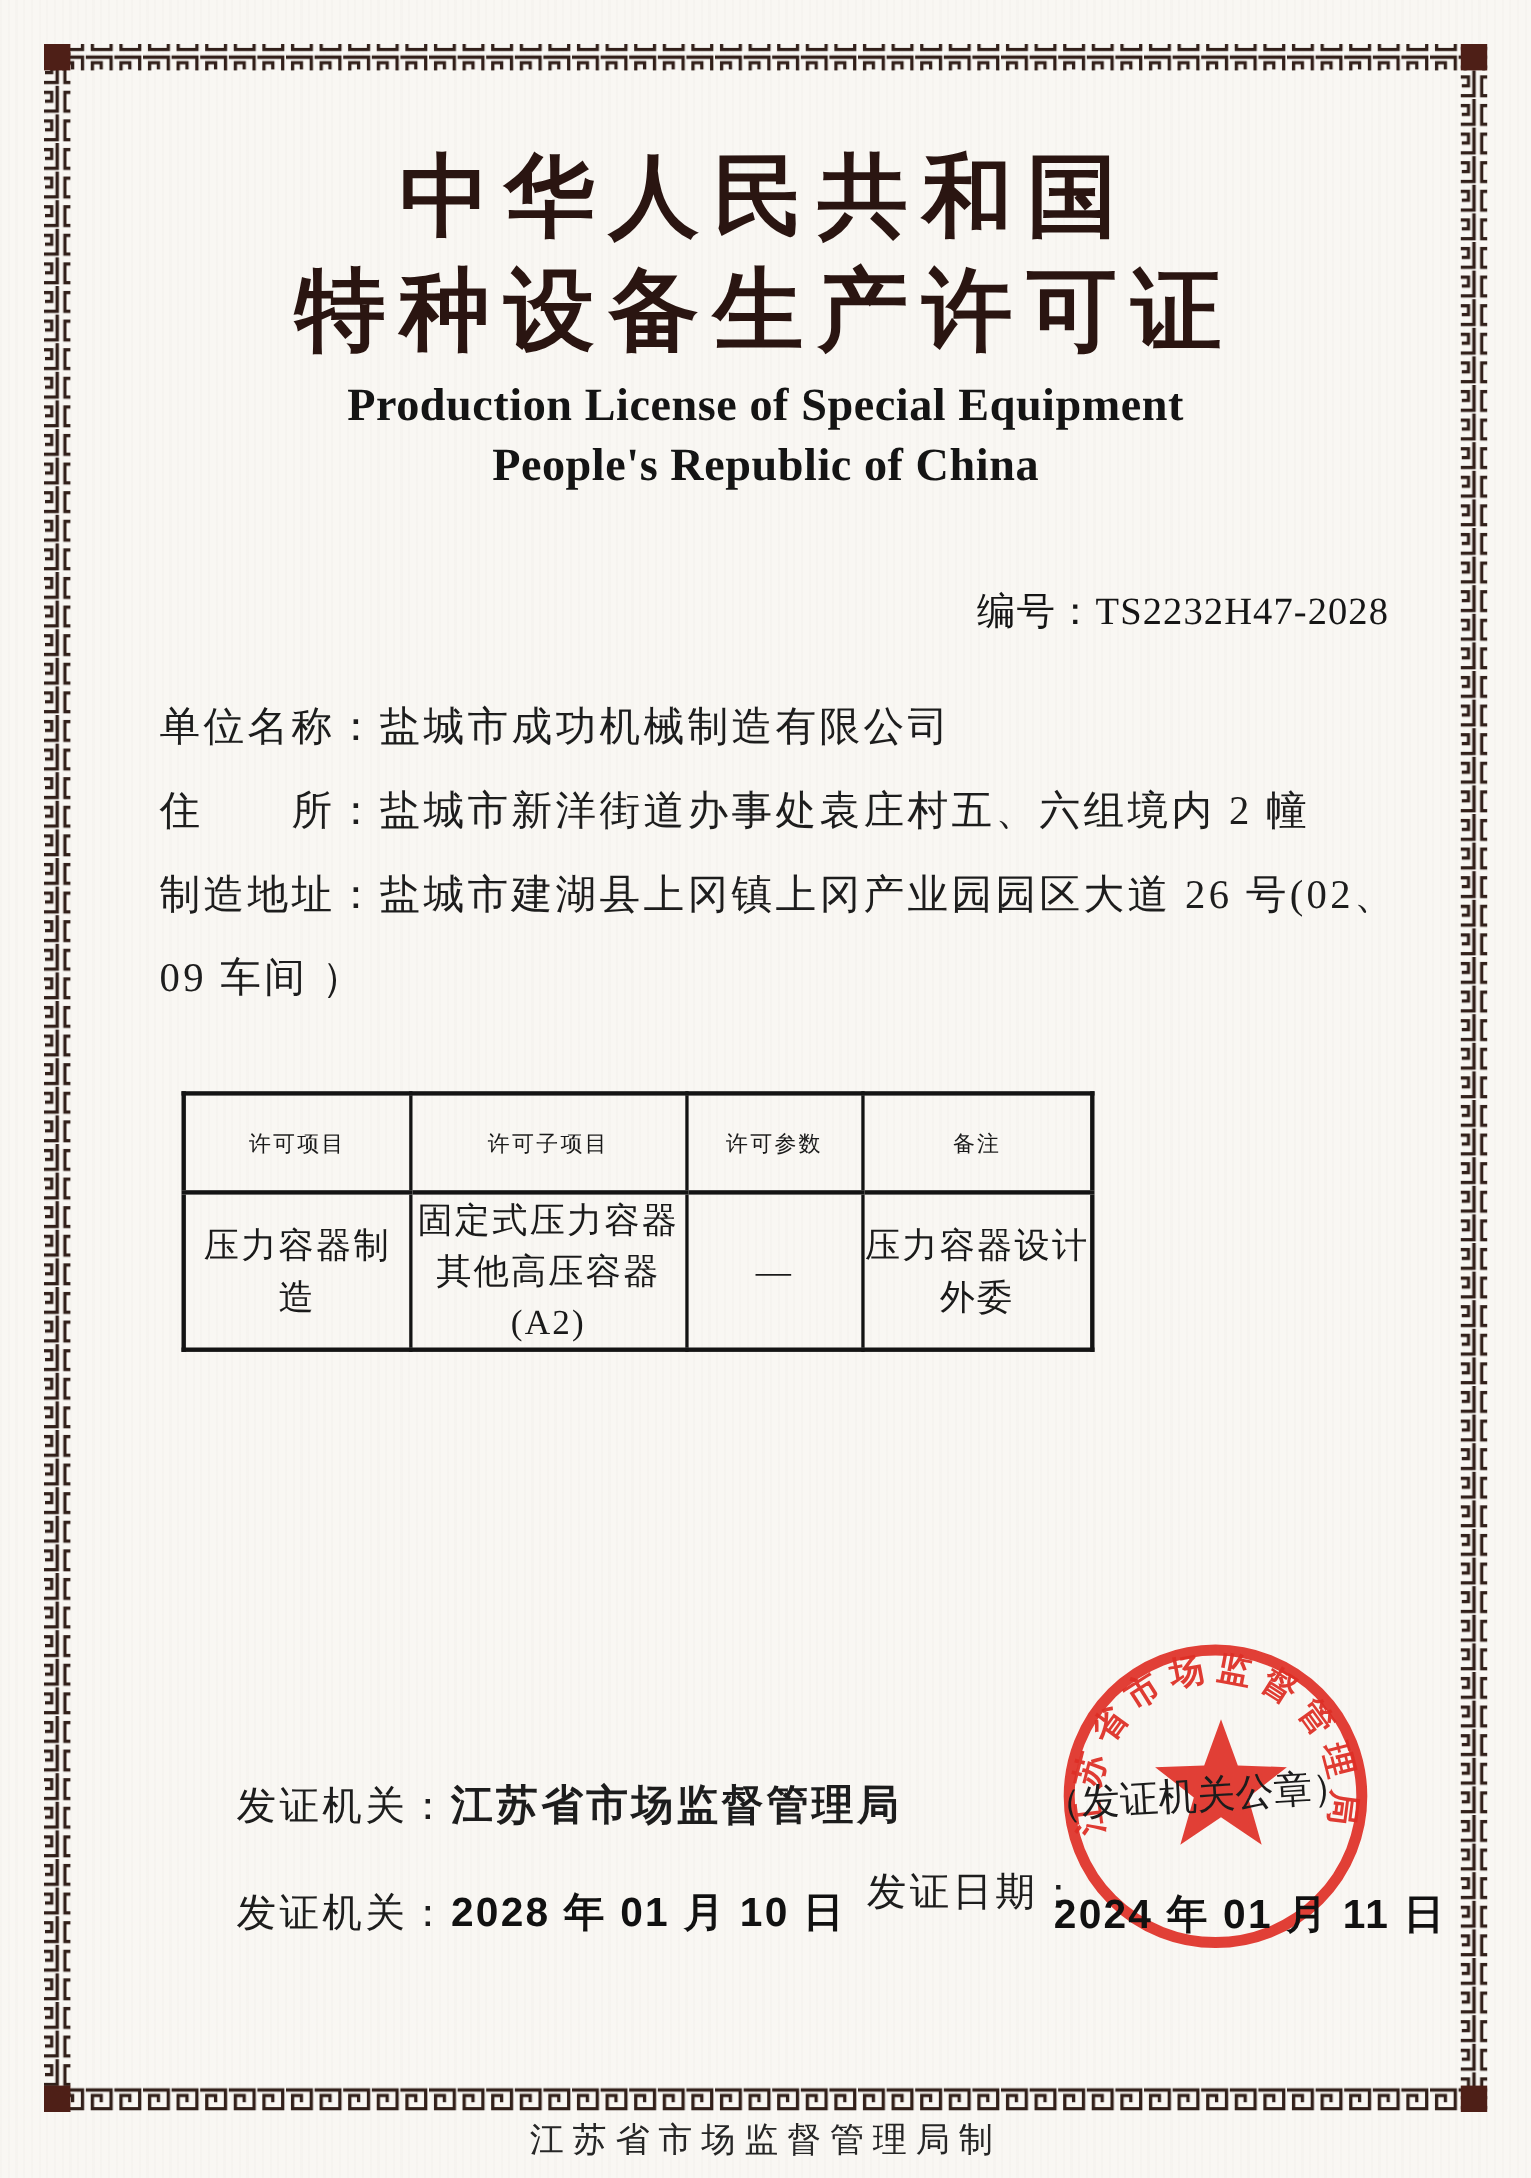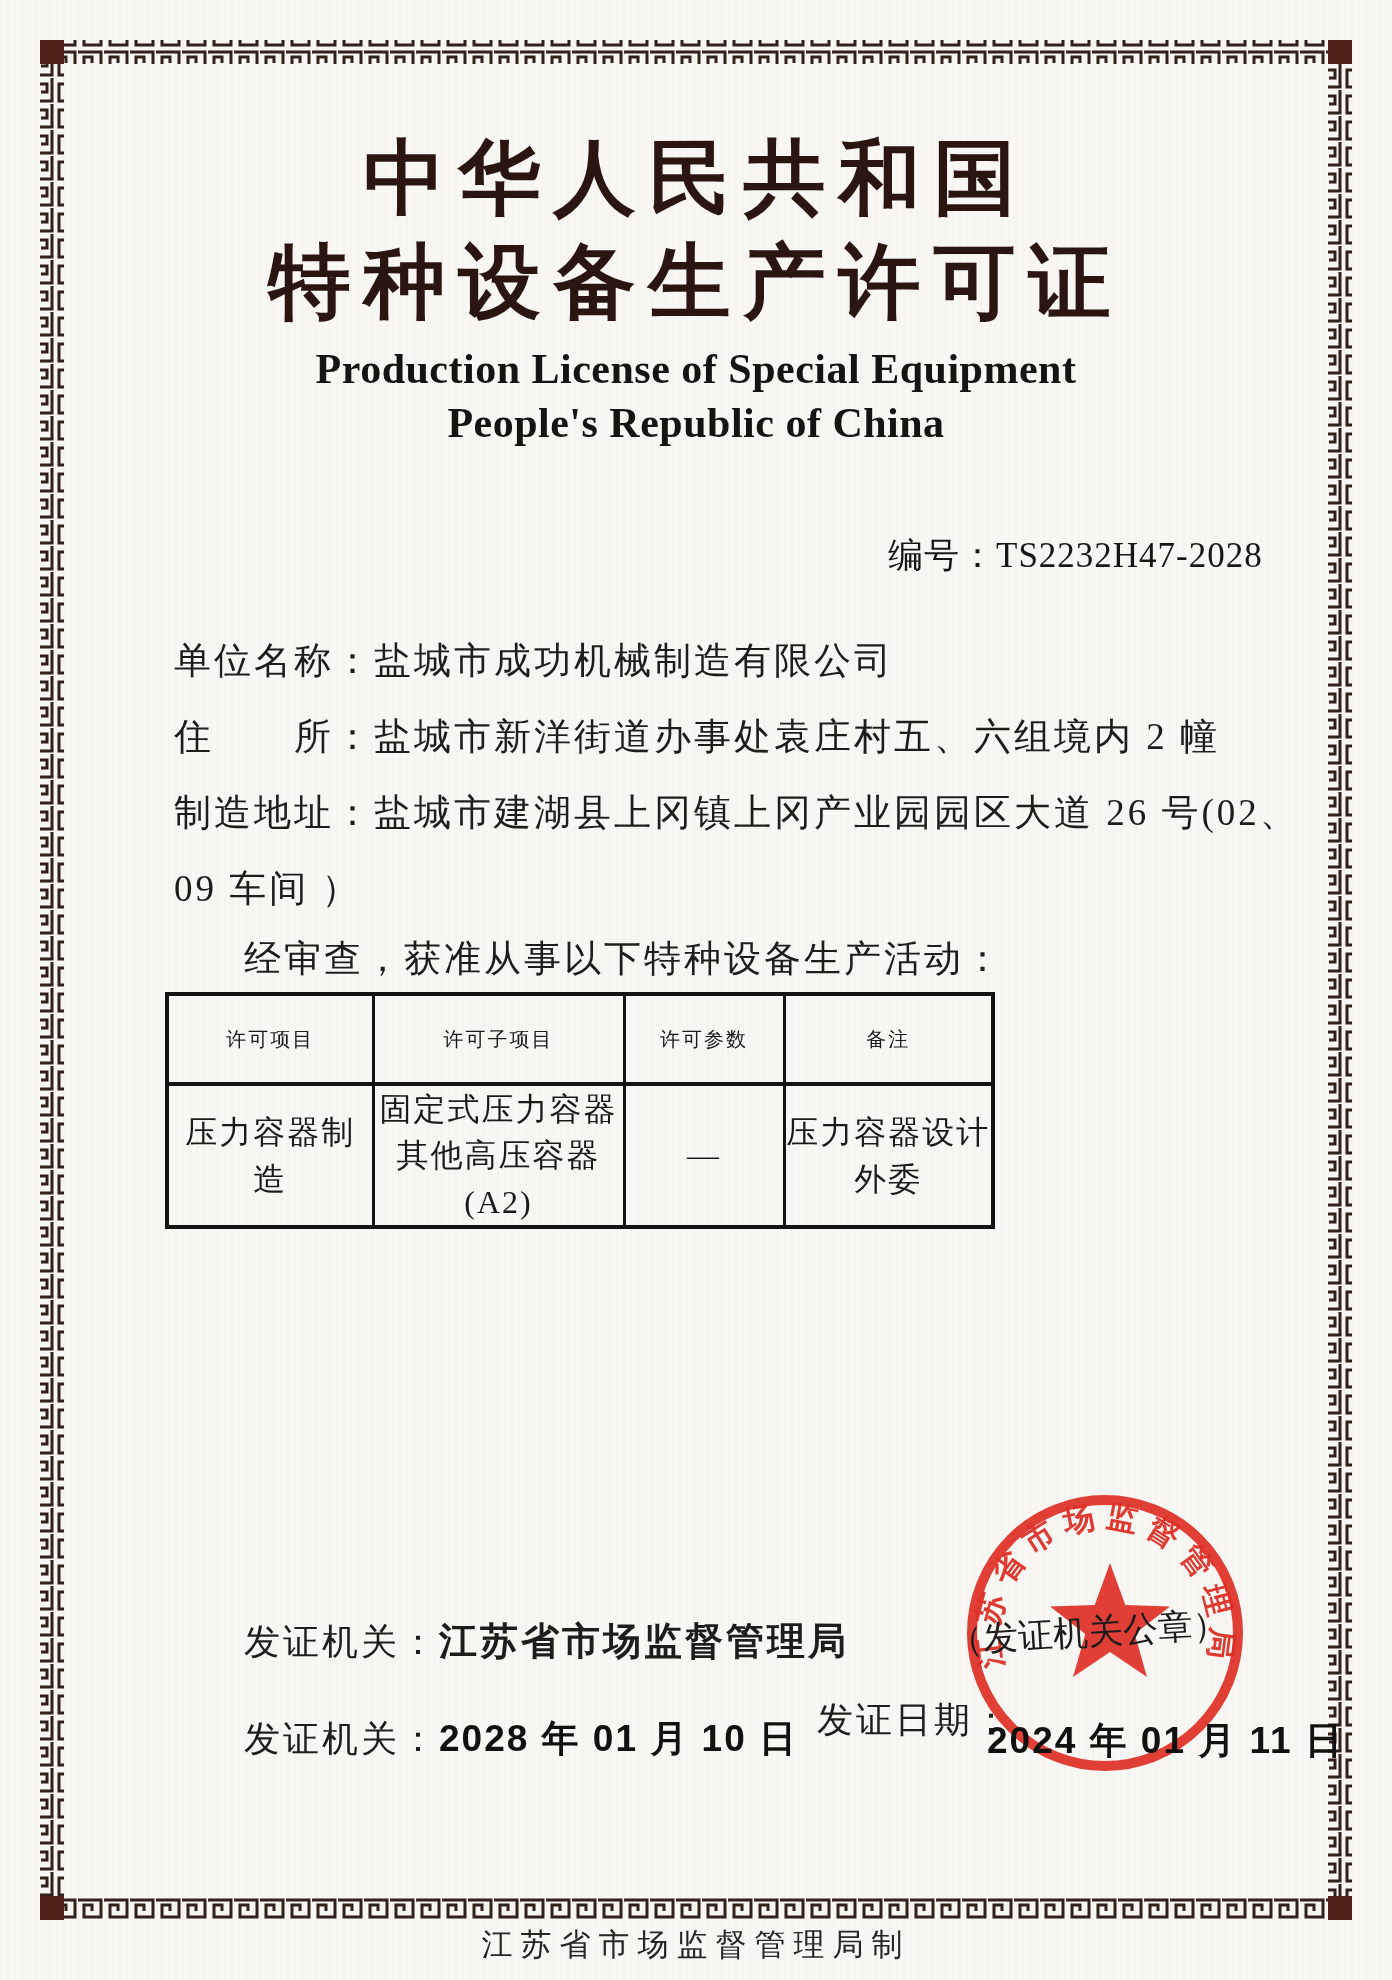--- a/index.html
+++ b/index.html
@@ -14,21 +14,21 @@
   .centered { left:0; width:100%; text-align:center; }
 
   
   #frame { left:0; top:0; z-index:1; }
 
   
   .title-cn { font-size:82px; font-weight:900; letter-spacing:13px; color:#2a1511; line-height:1; }
   .title-en { font-size:42px; font-weight:700; letter-spacing:0.5px; color:#141414; line-height:1; }
 
   
-  .line { left:145px; width:1115px; font-size:37px; letter-spacing:3px; color:#1d1d1d; white-space:nowrap; z-index:2;margin-left:29px; }
+  .line { left:145px; width:1115px; font-size:37px; letter-spacing:3px; color:#1d1d1d; white-space:nowrap; z-index:2; }
   .license-line { font-size:35px; letter-spacing:1px; color:#161616; }
   .label { }
   .value { }
   .bold-cjk { font-weight:700; }
   .date-num { font-family:"Liberation Sans","DejaVu Sans",sans-serif; font-weight:700; font-size:37px; letter-spacing:2px; color:#111; }
 
   
   #license-table { position:absolute; left:165px; top:992px; z-index:2;
     border-collapse:collapse; table-layout:fixed; width:826px; background:transparent; }
   #license-table td { border:3px solid #141414; text-align:center; vertical-align:middle;
@@ -89,23 +89,20 @@
   </div>
 
   <div class="abs line" style="top:788px;">
     <span class="label">制造地址：</span><span class="value">盐城市建湖县上冈镇上冈产业园园区大道 26 号(02、</span>
   </div>
 
   <div class="abs line" style="top:864px;">
     <span class="value">09 车间 ）</span>
   </div>
 
-  <div class="abs line" style="top:934px; left:215px;">
-    <span>经审查，获准从事以下特种设备生产活动：</span>
-  </div>
 
   <table id="license-table">
     <colgroup>
       <col style="width:206px">
         <col style="width:251px">
         <col style="width:160px">
         <col style="width:209px">
     </colgroup>
     <tbody>
         <tr class="hdr">

